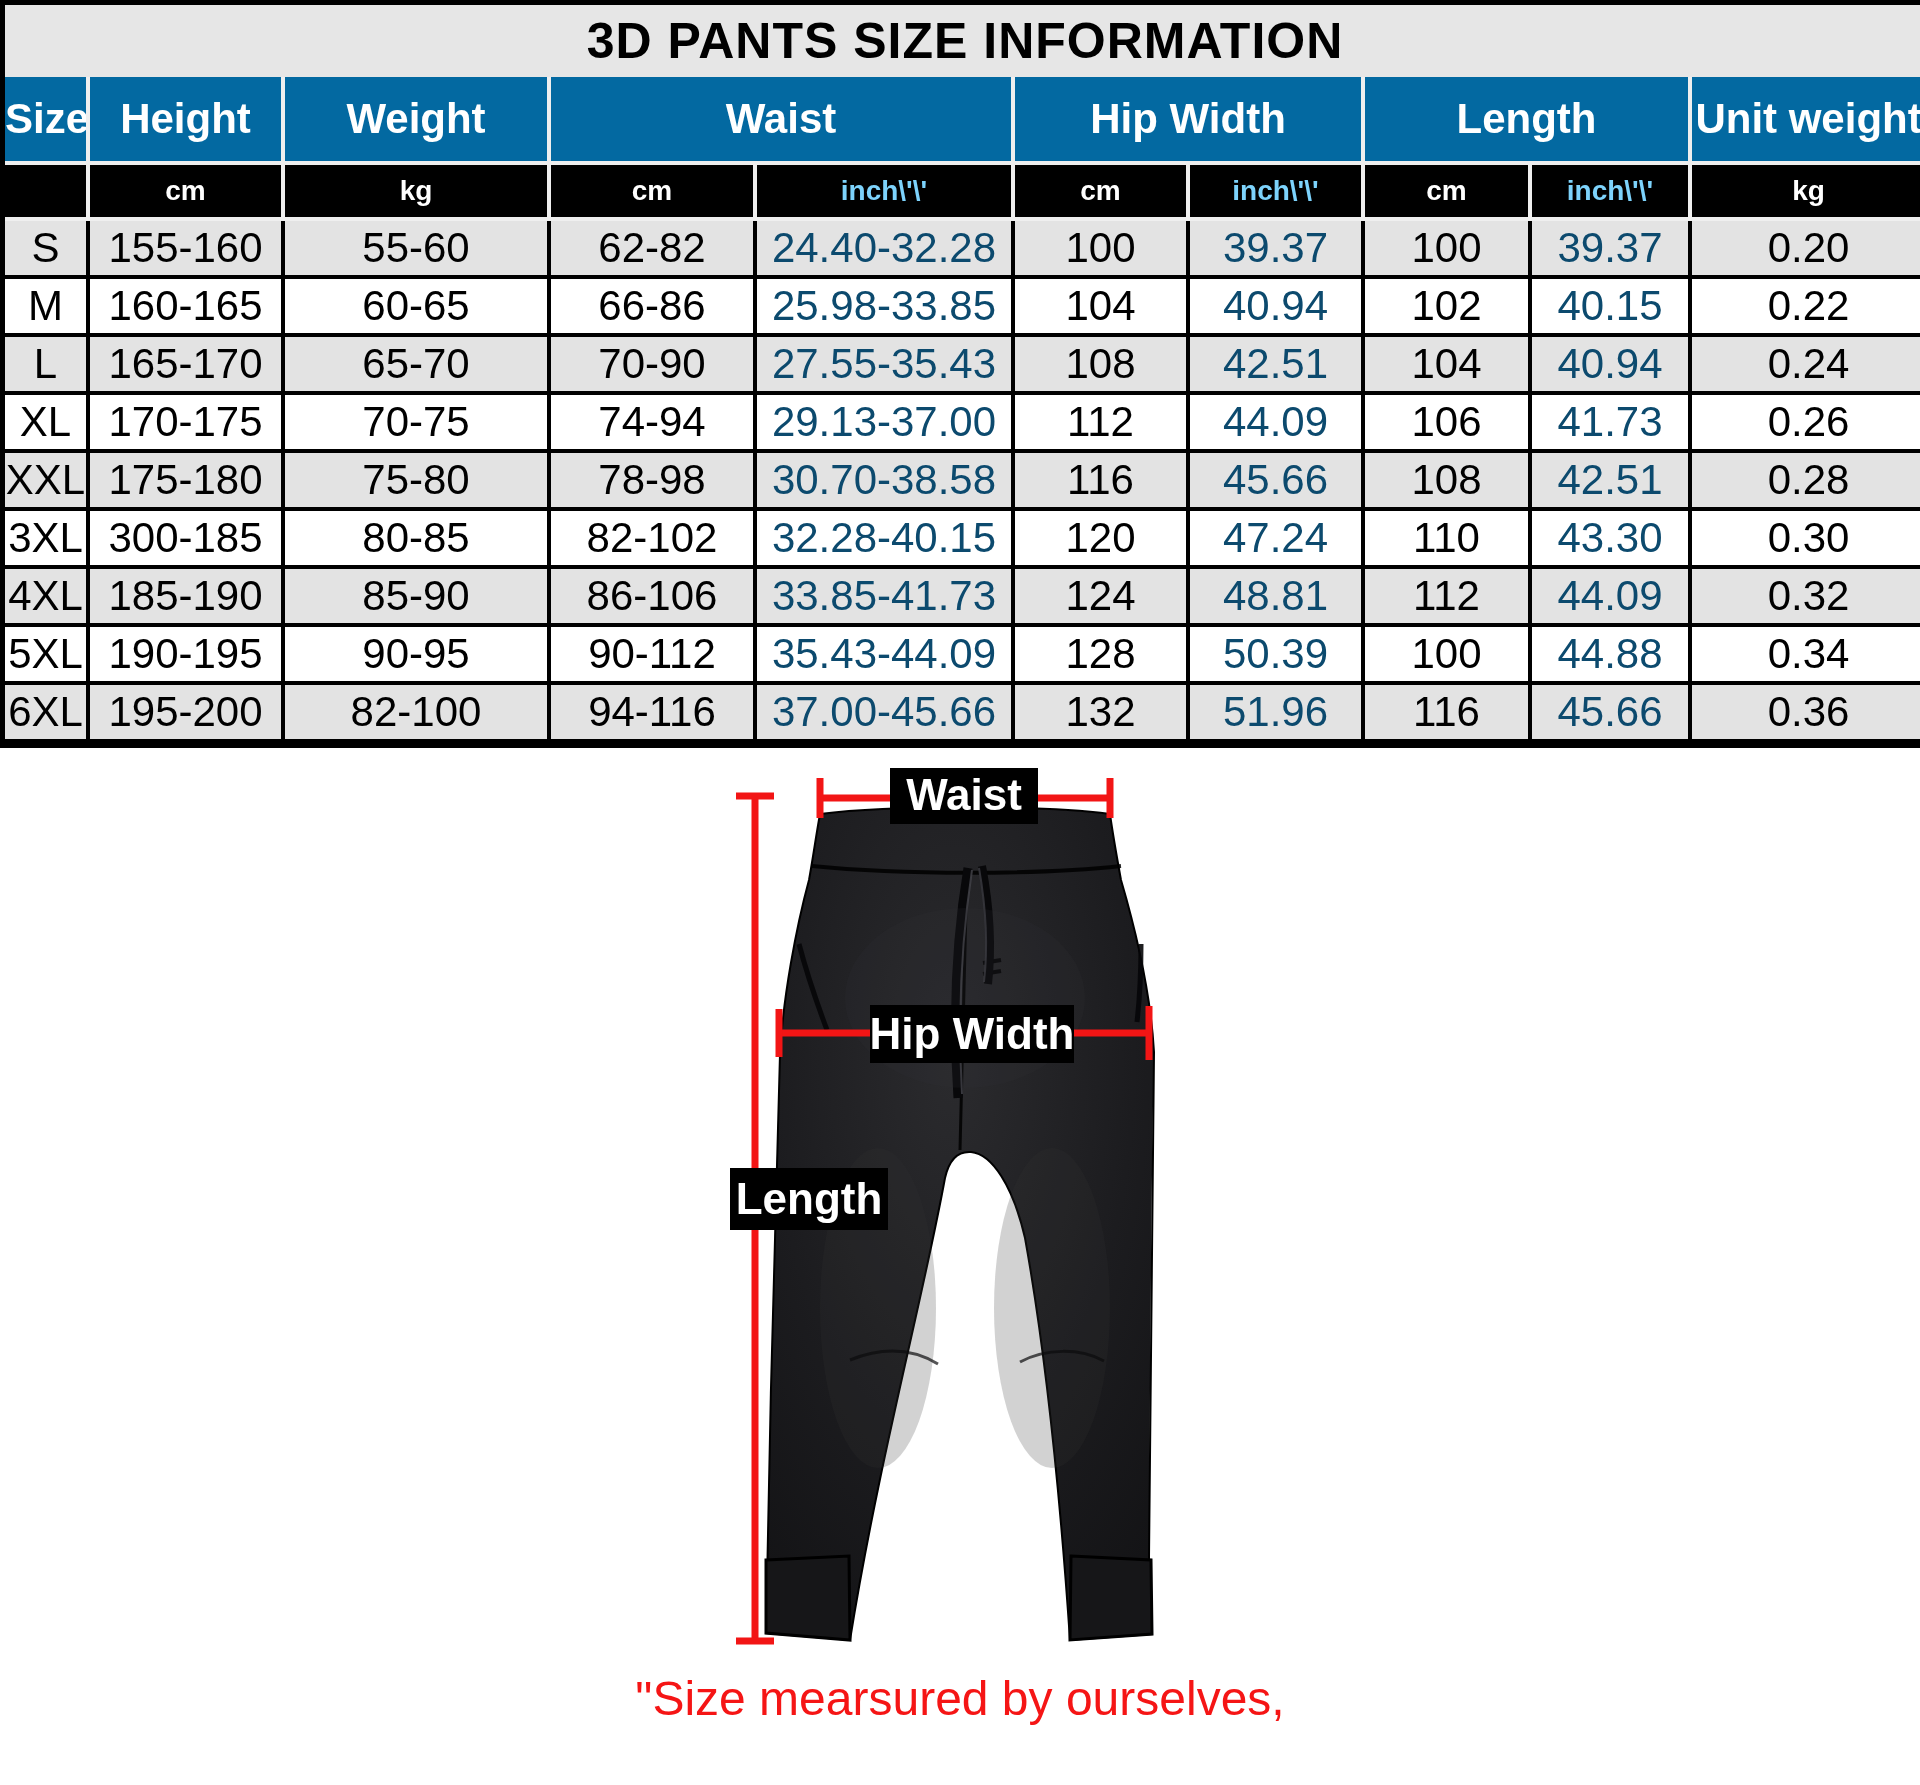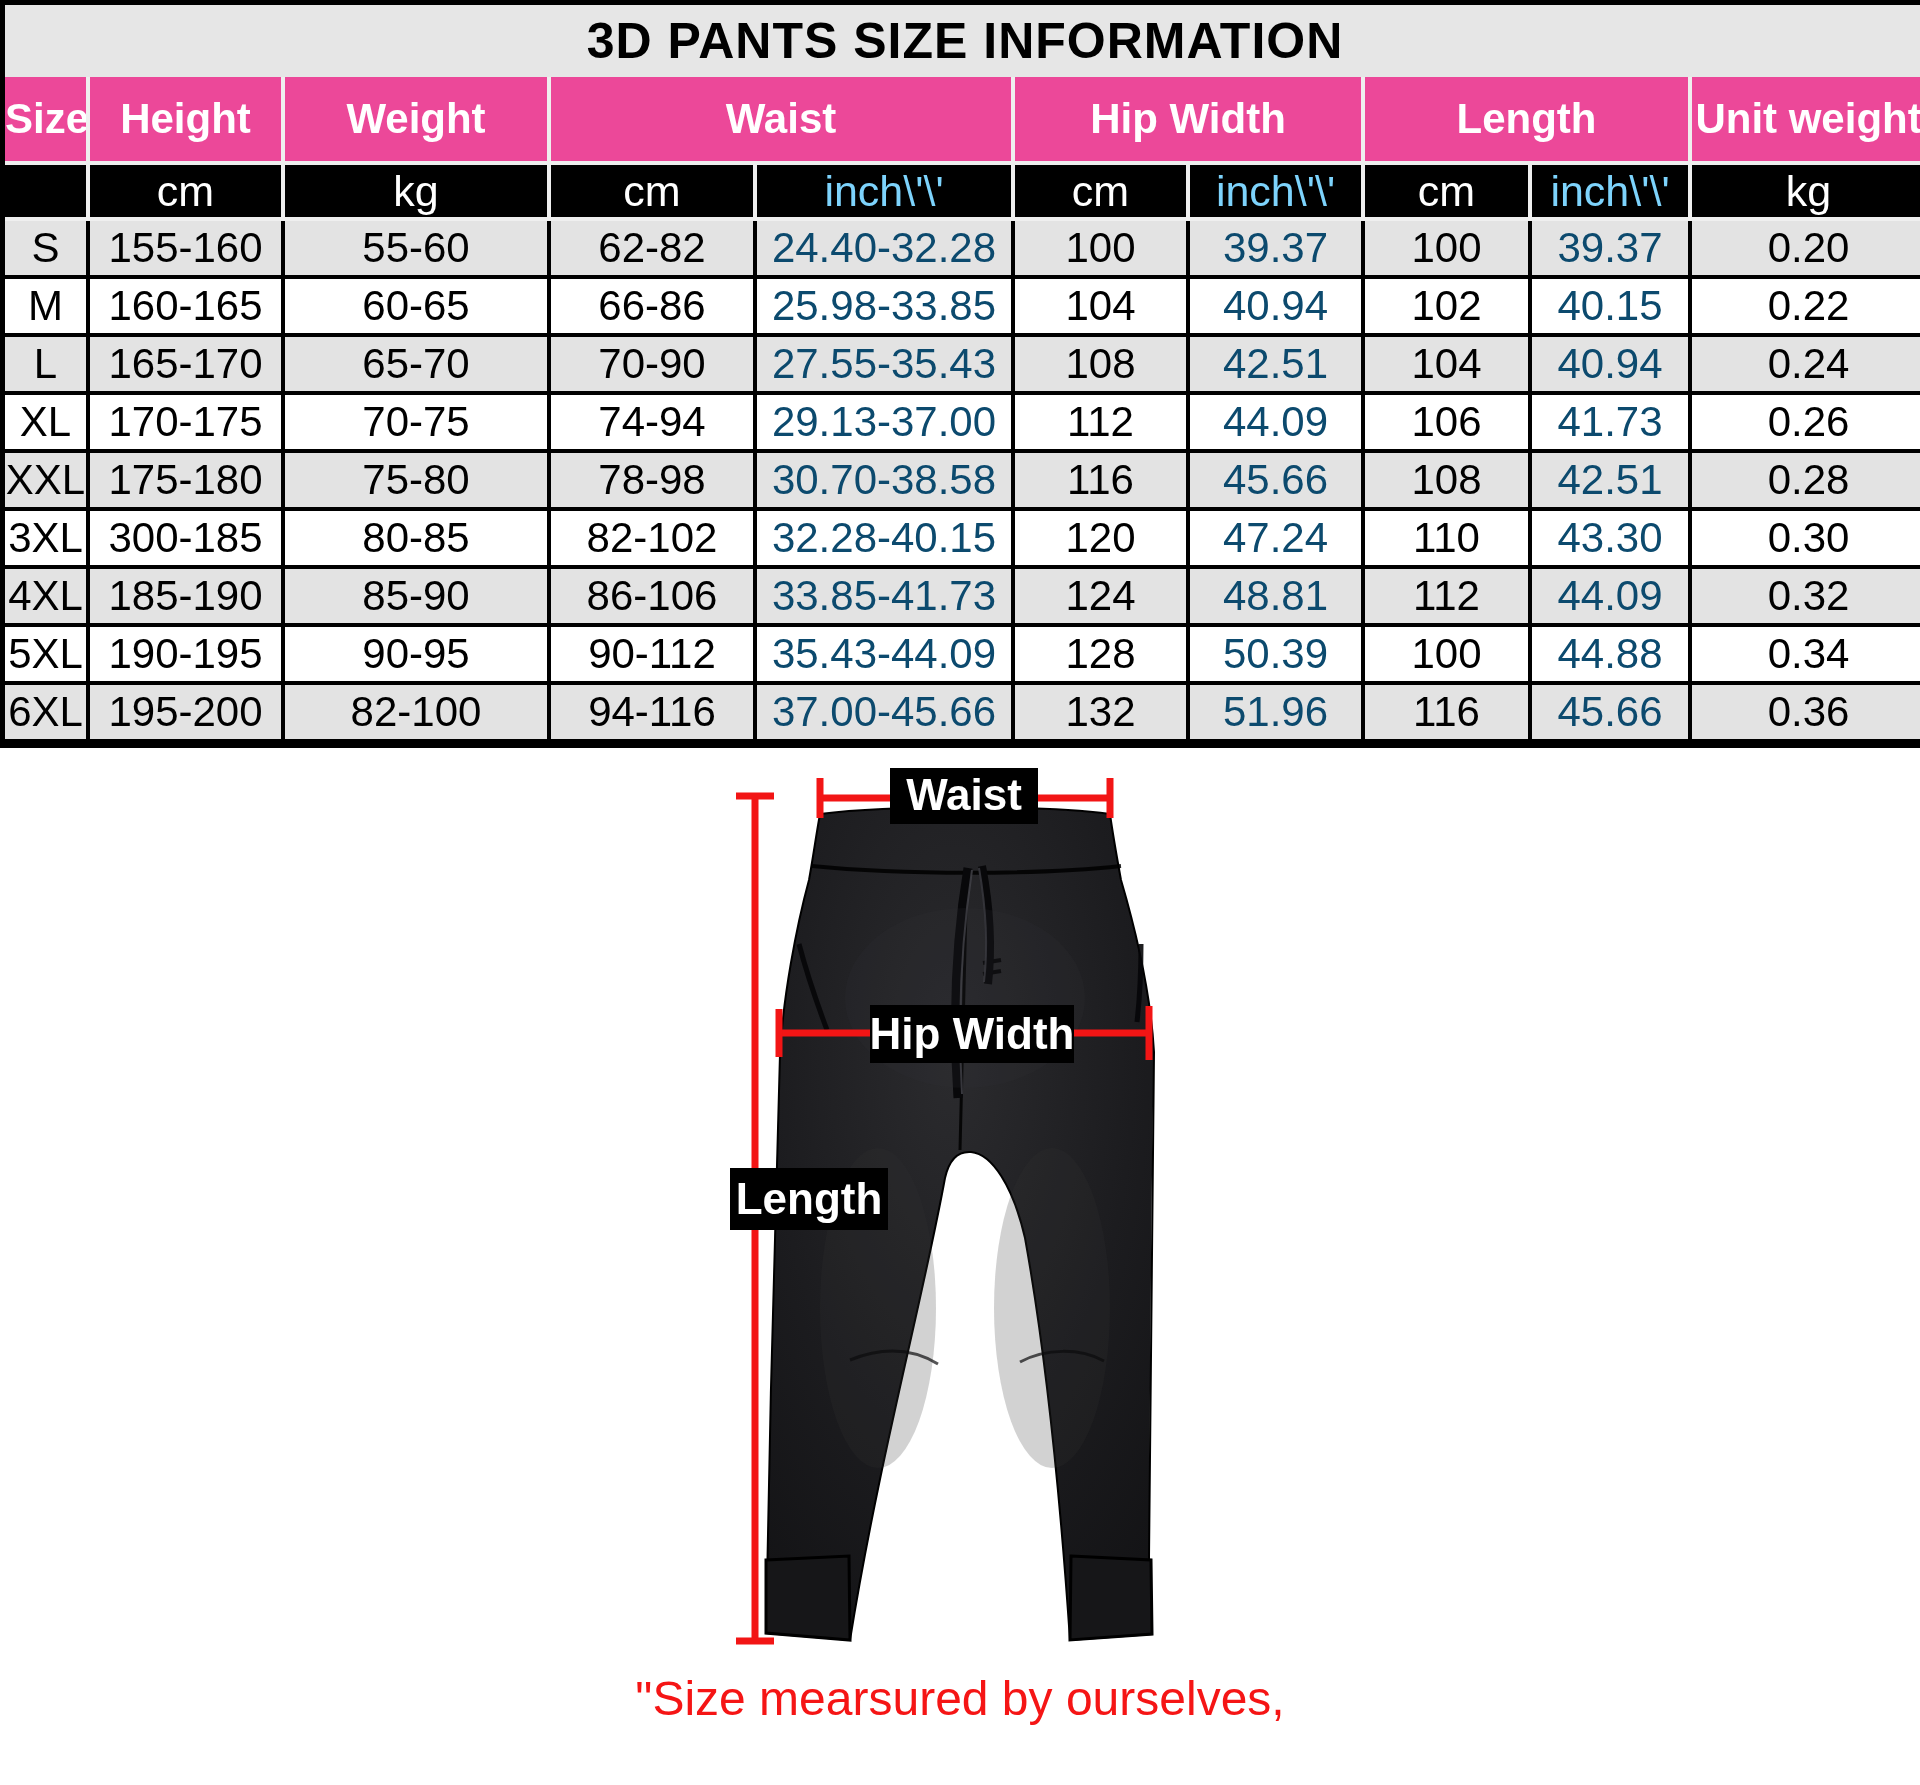--- a/index.html
+++ b/index.html
@@ -4,25 +4,25 @@
 <style>
   html,body{margin:0;padding:0;background:#ffffff;}
   body{width:1920px;height:1785px;overflow:hidden;font-family:"Liberation Sans",sans-serif;}
 
   table.size-table{width:1920px;table-layout:fixed;border-collapse:separate;border-spacing:0;
     background:#000;border:5px solid #000;}
   table.size-table td{padding:0;text-align:center;vertical-align:middle;overflow:hidden;white-space:nowrap;}
 
   tr.title-row td{background:#e6e6e6;height:72px;color:#000;font-weight:bold;font-size:50px;letter-spacing:1px;}
 
-  tr.h1 td{background:#ec4899;color:#fff;font-weight:bold;font-size:42px;height:84px;
+  tr.h1 td{background:#0369a1;color:#fff;font-weight:bold;font-size:42px;height:84px;
     border-right:4px solid #efefef;border-bottom:4px solid #efefef;margin-top:16px;}
   tr.h1 td:last-child{border-right:0;}
 
-  tr.h2 td{background:#000;color:#fff;font-weight:normal;font-size:43px;height:52px;
+  tr.h2 td{background:#000;color:#fff;font-weight:bold;font-size:28px;height:52px;
     border-right:4px solid #efefef;border-bottom:4px solid #efefef;}
   tr.h2 td:last-child{border-right:0;}
   tr.h2 td.red{color:#7dd3fc;}
 
   tr.data td{background:#ffffff;color:#000;font-size:42px;height:54px;
     border-right:4px solid #000;border-bottom:4px solid #000;}
   tr.data td:last-child{border-right:0;}
   tr.data.alt td{background:#e3e3e3;}
   tr.data td.red{color:#0c4a6e;}
 

